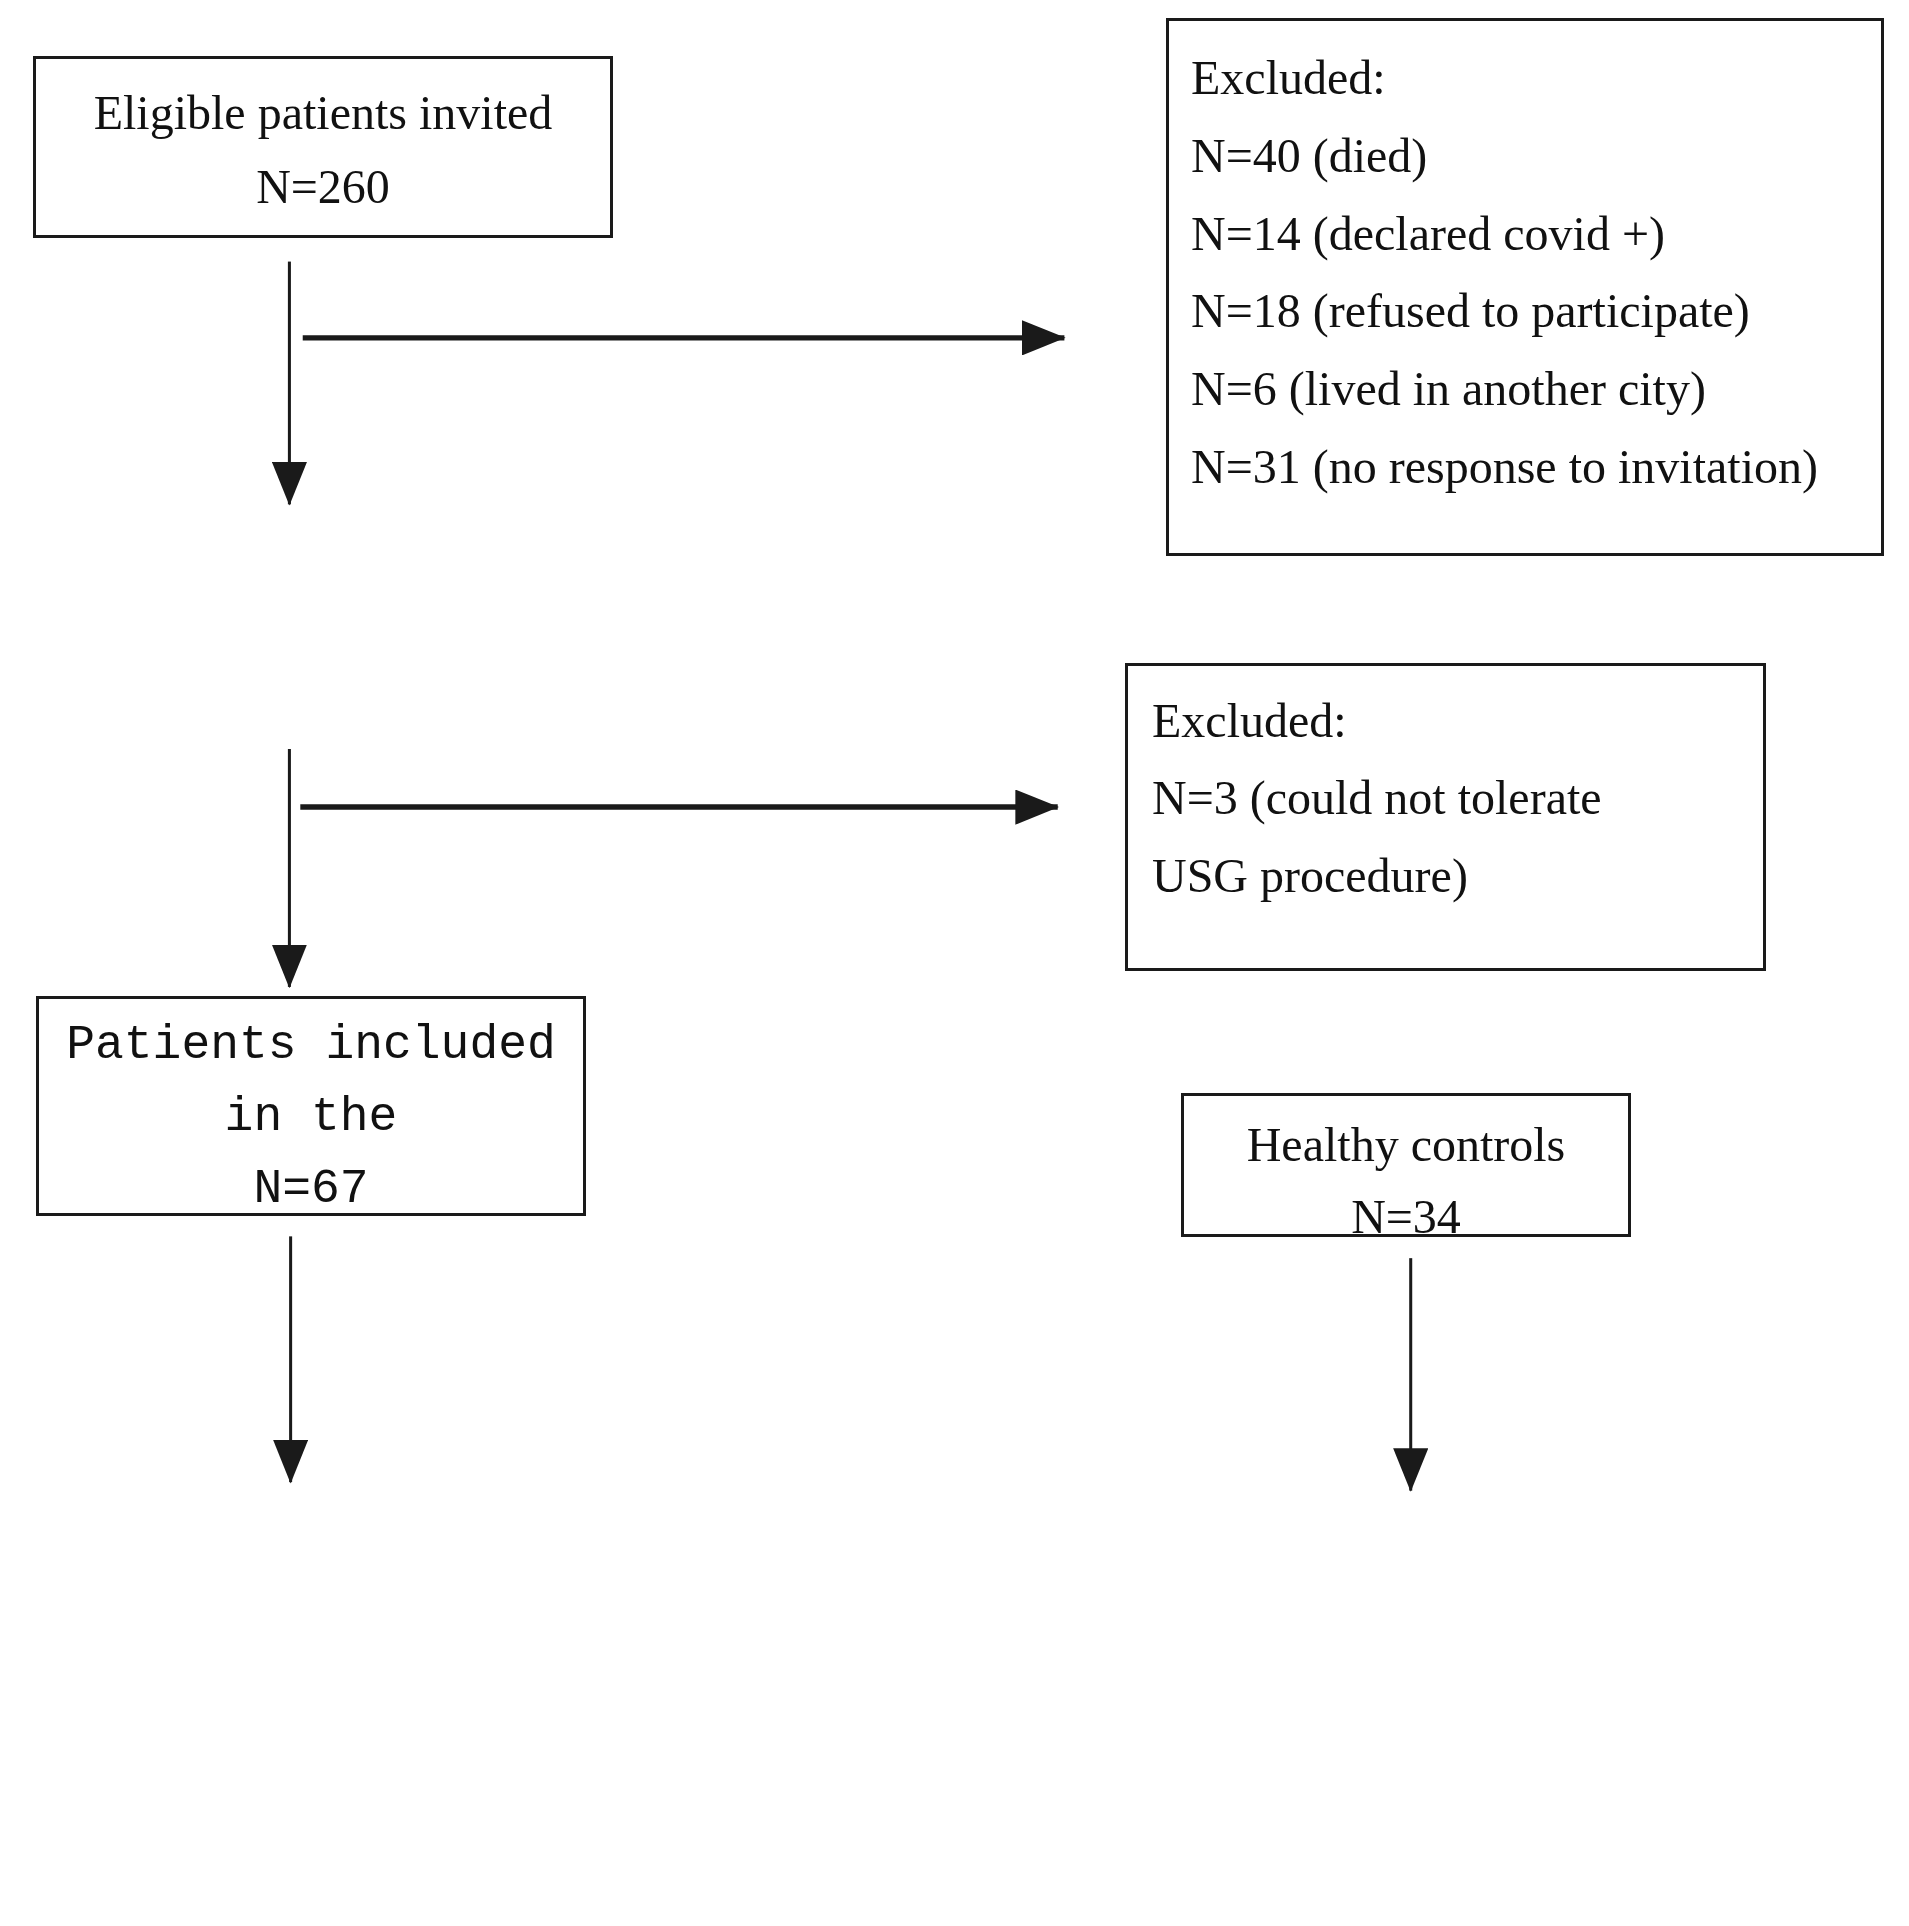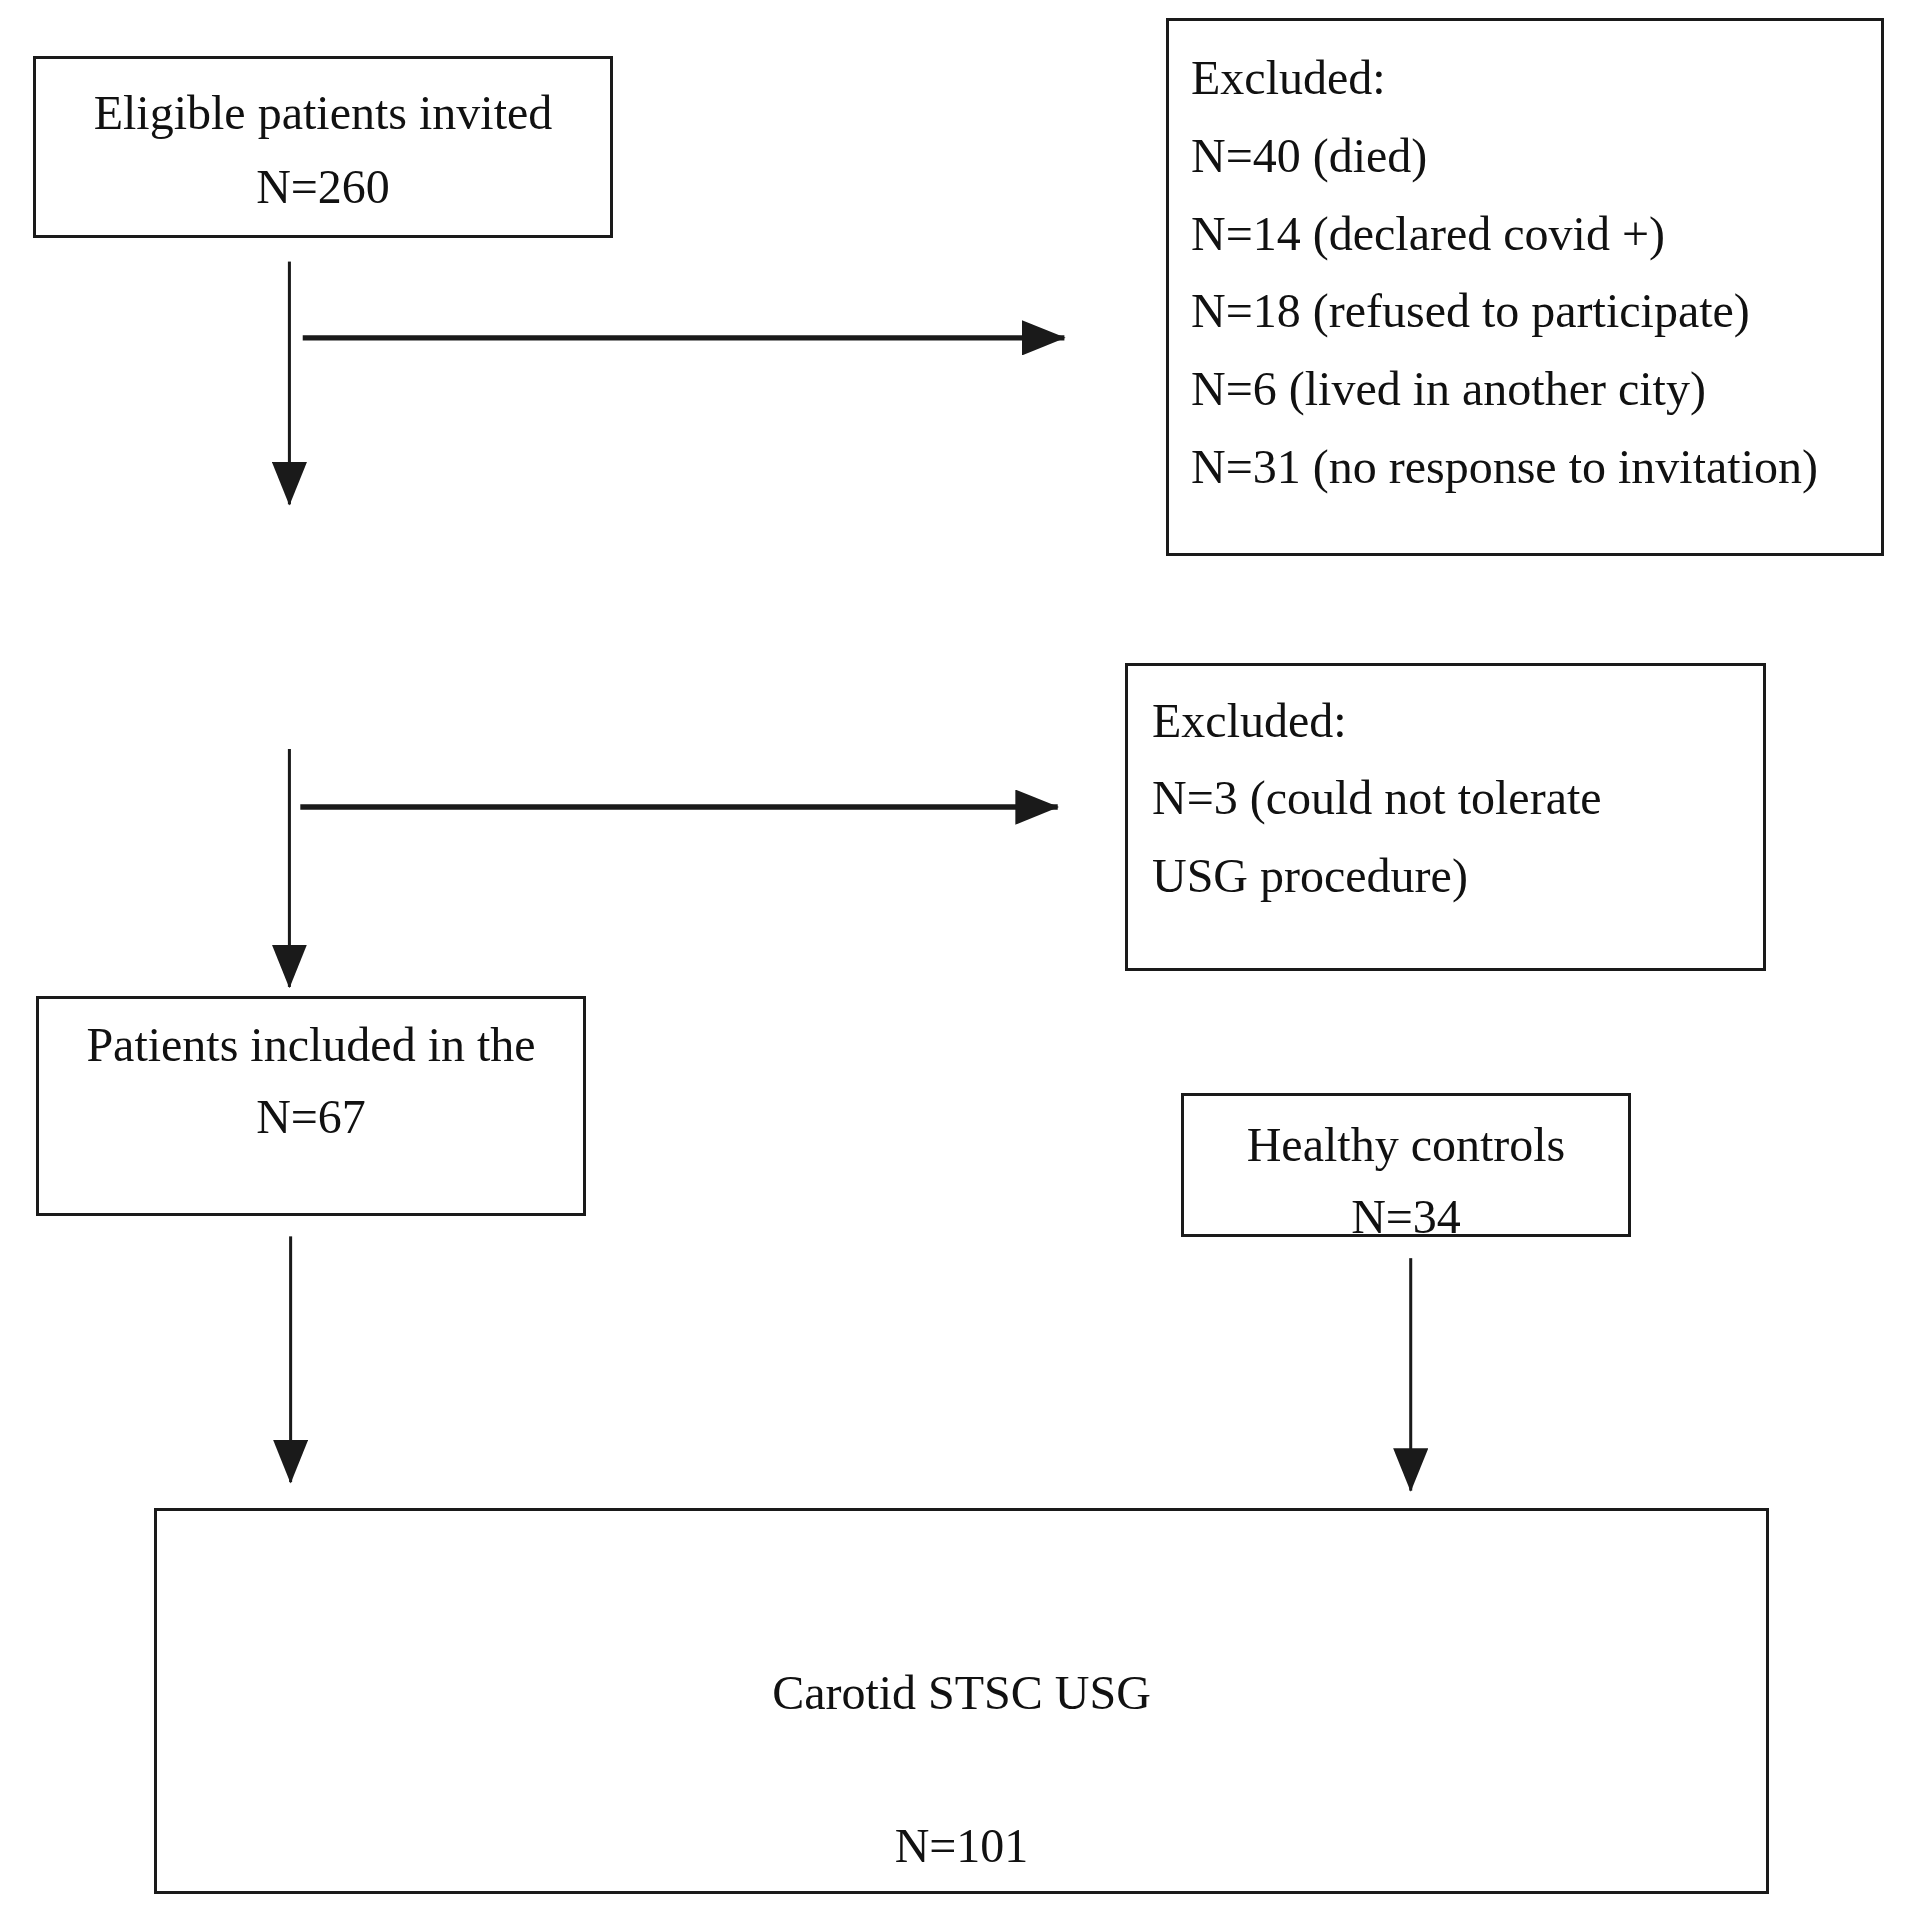--- a/index.html
+++ b/index.html
@@ -26,21 +26,21 @@
     line-height: 1.55;
   }
   .centered { text-align: center; }
   .leftish  { text-align: left; font-family: Liberation Serif, serif; }
   .nowrap   { white-space: nowrap; }
 
   #box-eligible  { left:33px;   top:56px;   width:580px;  height:182px; padding-top:17px;  line-height:1.55; }
   #box-excluded1 { left:1166px; top:18px;   width:718px; height:538px; padding:18px 0 0 22px; line-height:1.62; }
   #box-accepted  { left:33px;   top:512px;  width:575px;  height:209px; padding-top:12px;  line-height:1.45; }
   #box-excluded2 { left:1125px; top:663px; width:641px; height:308px; padding:15.7px 0 0 24px; line-height:1.62; }
-  #box-included  { left:36px;   top:996px; width:550px;  height:220px; padding-top:9.7px;  line-height:1.50; }
+  #box-included  { left:36px;   top:996px; width:550px;  height:220px; padding-top:9.7px;  line-height:1.50;font-family:Liberation Mono, monospace; }
   #box-healthy   { left:1181px; top:1093px; width:450px;  height:144px; padding-top:13.3px;  line-height:1.50; }
   #box-final     { left:154px;  top:1508px; width:1615px; height:386px; padding-top:145px; line-height:1.55; }
   #final-n { margin-top:79px; }
 
   .flowline { stroke:#1a1a1a; }
 </style>
 </head>
 <body>
 
 <div id="figure">
@@ -83,19 +83,15 @@
   <div class="box centered" id="box-included">
     <div>Patients included in the</div>
     <div>N=67</div>
   </div>
 
   <div class="box centered" id="box-healthy">
     <div>Healthy controls</div>
     <div>N=34</div>
   </div>
 
-  <div class="box centered" id="box-final">
-    <div>Carotid STSC USG</div>
-    <div id="final-n">N=101</div>
-  </div>
 
 </div>
 
 
 </body></html>

